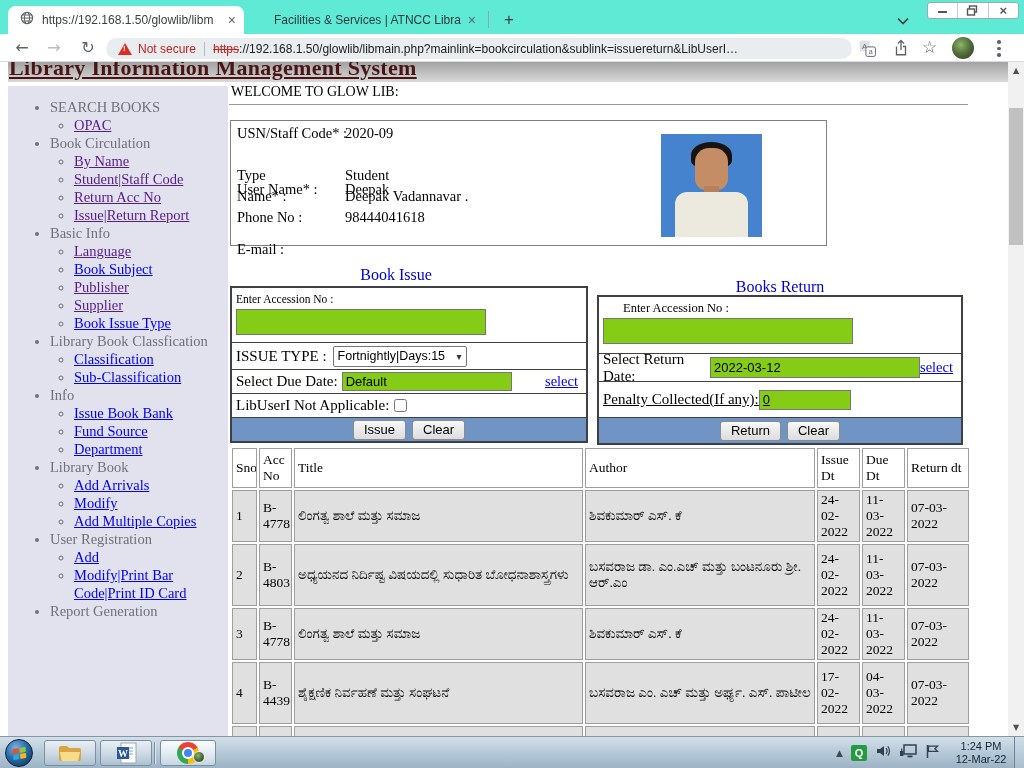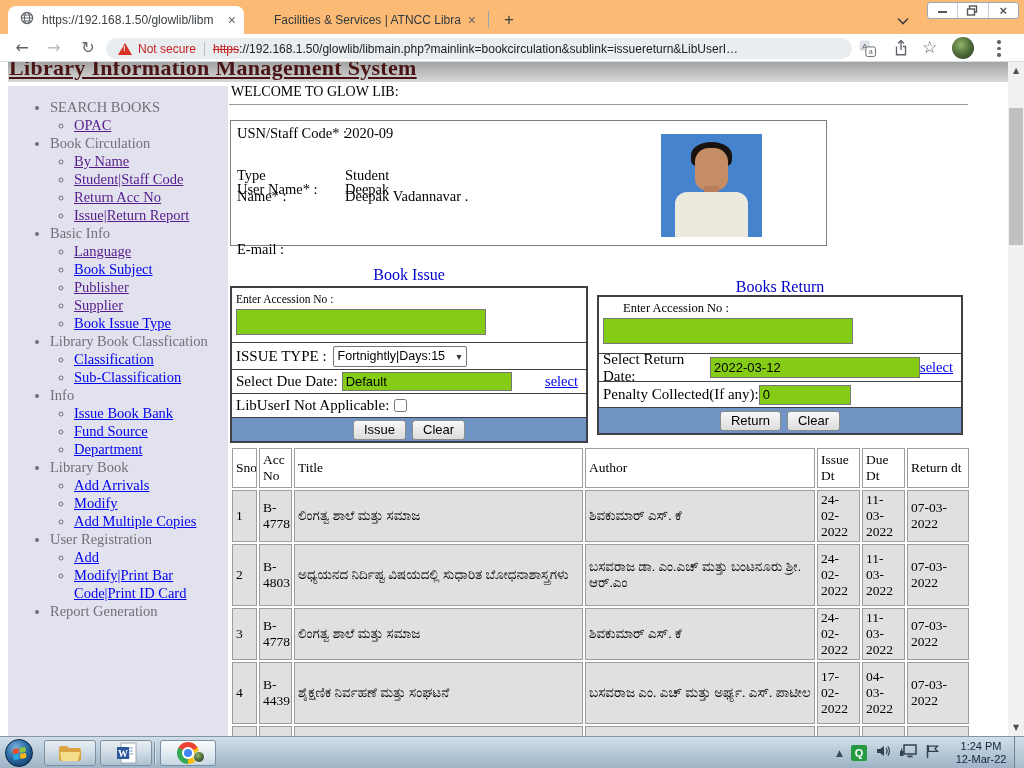--- a/index.html
+++ b/index.html
@@ -1,21 +1,21 @@
 <!DOCTYPE html>
 <html><head>
 <meta charset="utf-8">
 <style>
   * { box-sizing: border-box; margin: 0; padding: 0; }
   html,body { width:1024px; height:768px; }
   body { font-family:"Liberation Sans", sans-serif; }
   .screen { position:relative; width:1024px; height:768px; overflow:hidden; background:#fff; }
 
   
-  .tabbar { position:absolute; left:0; top:0; width:1024px; height:34px; background:#fdba74; }
+  .tabbar { position:absolute; left:0; top:0; width:1024px; height:34px; background:#5eead4; }
   .tab-active { position:absolute; left:8px; top:6px; width:236px; height:28px; background:#fff;
     border-radius:8px 8px 0 0; display:flex; align-items:center; padding:0 8px 0 12px; }
   .tab-title { font-size:12px; color:#3c4043; white-space:nowrap; overflow:hidden; flex:1; margin-left:8px; }
   .tab-close { font-size:14px; color:#5f6368; margin-left:6px; line-height:1; cursor:default; }
   .tab-inactive { position:absolute; left:252px; top:6px; width:232px; height:28px; display:flex;
     align-items:center; padding:0 8px 0 14px; }
   .tab-inactive .tab-title { color:#2f3a40; }
   .tab-sep { position:absolute; left:488px; top:11px; width:1px; height:17px; background:#8fa6b3; }
   .newtab { position:absolute; left:497px; top:8px; width:24px; height:24px; text-align:center;
     font-size:17px; line-height:23px; color:#3c4043; }
@@ -70,21 +70,21 @@
   .userbox { position:absolute; left:230px; top:58px; width:597px; height:126px; border:1px solid #7f7f7f; }
   .u-row { position:absolute; left:6px; font-size:14.5px; color:#000; white-space:nowrap; }
   .u-row .lab { display:inline-block; width:108px; }
   .photo { position:absolute; left:430px; top:13px; width:101px; height:103px; background:#4583cf; overflow:hidden; }
   .photo .hair { position:absolute; left:30px; top:8px; width:41px; height:26px; background:#191310; border-radius:50% 50% 30% 30%; }
   .photo .head { position:absolute; left:34px; top:14px; width:33px; height:42px; background:#c58d66; border-radius:14px 14px 11px 11px; }
   .photo .shirt { position:absolute; left:14px; top:58px; width:73px; height:45px; background:#eceadf; border-radius:12px 12px 0 0; }
   .photo .neck { position:absolute; left:43px; top:52px; width:15px; height:12px; background:#b87f5c; }
 
   .form-title { position:absolute; font-size:16px; color:#0000cc; text-align:center; }
-  .fi-title { left:230px; top:204px; width:358px; }
+  .fi-title { left:217px; top:204px; width:358px; }
   .fr-title { left:597px; top:216px; width:366px; }
 
   .formbox { position:absolute; border:2px solid #3f3f46; background:#fff; }
   .issuebox { left:230px; top:224px; width:358px; }
   .returnbox { left:597px; top:233px; width:366px; }
   .f-row { position:relative; border-top:1px solid #3f3f46; font-size:15px; color:#000;
     display:flex; align-items:center; padding:0 4px; }
   .f-row:first-child { border-top:none; }
   .f-row.tall { display:block; padding:2px 4px; }
   .acc-label { font-size:11.5px; }
@@ -98,21 +98,21 @@
   .sel .car { font-family:"DejaVu Sans",sans-serif; font-size:10px; color:#333; }
   .sellink { color:#0000ee; text-decoration:underline; font-size:14.5px; margin-left:auto; margin-right:4px; cursor:pointer; }
   .btn-row { background:#7094c4; justify-content:center; gap:6px; }
   .btn { background:linear-gradient(#f8f8f8,#dcdcdc); border:1px solid #8b8b8b; border-radius:3px;
     font-family:"Liberation Sans",sans-serif; font-size:13px; padding:1px 10px; height:20px; }
   .chk { width:13px; height:13px; margin-left:5px; }
 
   
   .issuebox .r1 { height:54px; } .issuebox .r2 { height:27px; } .issuebox .r3 { height:24px;justify-content:space-between; }
   .issuebox .r4 { height:24px; } .issuebox .r5 { height:24px; }
-  .returnbox .r1 { height:56px; } .returnbox .r2 { height:28px; } .returnbox .r3 { height:26px; }
+  .returnbox .r1 { height:56px; } .returnbox .r2 { height:28px; } .returnbox .r3 { height:36px;text-decoration:underline; }
   .returnbox .r4 { height:26px; }
 
   
   .datatable { position:absolute; left:230px; top:384px; width:737px; border-collapse:separate;
     border-spacing:2px; table-layout:fixed; background:#fff; }
   .datatable th, .datatable td { border:1px solid #9e9e9e; font-weight:normal; text-align:left;
     font-size:13.5px; padding:1px 3px; vertical-align:middle; overflow:hidden; color:#000; }
   .datatable th { background:#fff; height:40px; }
   .datatable td { background:#e0e0e0; }
   .datatable tr.h46 td { height:46px; } .datatable tr.h62 td { height:62px; }
@@ -294,20 +294,21 @@
     </div>
 
     <div class="welcome">WELCOME TO GLOW LIB:</div>
     <div class="rule"></div>
 
     <div class="userbox">
       <div class="u-row" style="top:4px;"><span class="lab">USN/Staff Code* :</span><span>2020-09</span></div>
       <div class="u-row" style="top:25px;margin-top:35px;"><span class="lab">User Name* :</span><span>Deepak</span></div>
       <div class="u-row" style="top:46px;"><span class="lab">Type</span><span>Student</span></div>
       <div class="u-row" style="top:67px;"><span class="lab">Name* :</span><span>Deepak Vadannavar .</span></div>
+      <div class="u-row" style="top:88px;"><span class="lab">Phone No :</span><span>98444041618</span></div>
       <div class="u-row" style="top:120px;"><span class="lab">E-mail :</span><span></span></div>
       <div class="photo">
         <div class="hair"></div>
           <div class="head"></div>
           <div class="neck"></div>
           <div class="shirt"></div>
       </div>
     </div>
 
     <div class="form-title fi-title">Book Issue</div>

